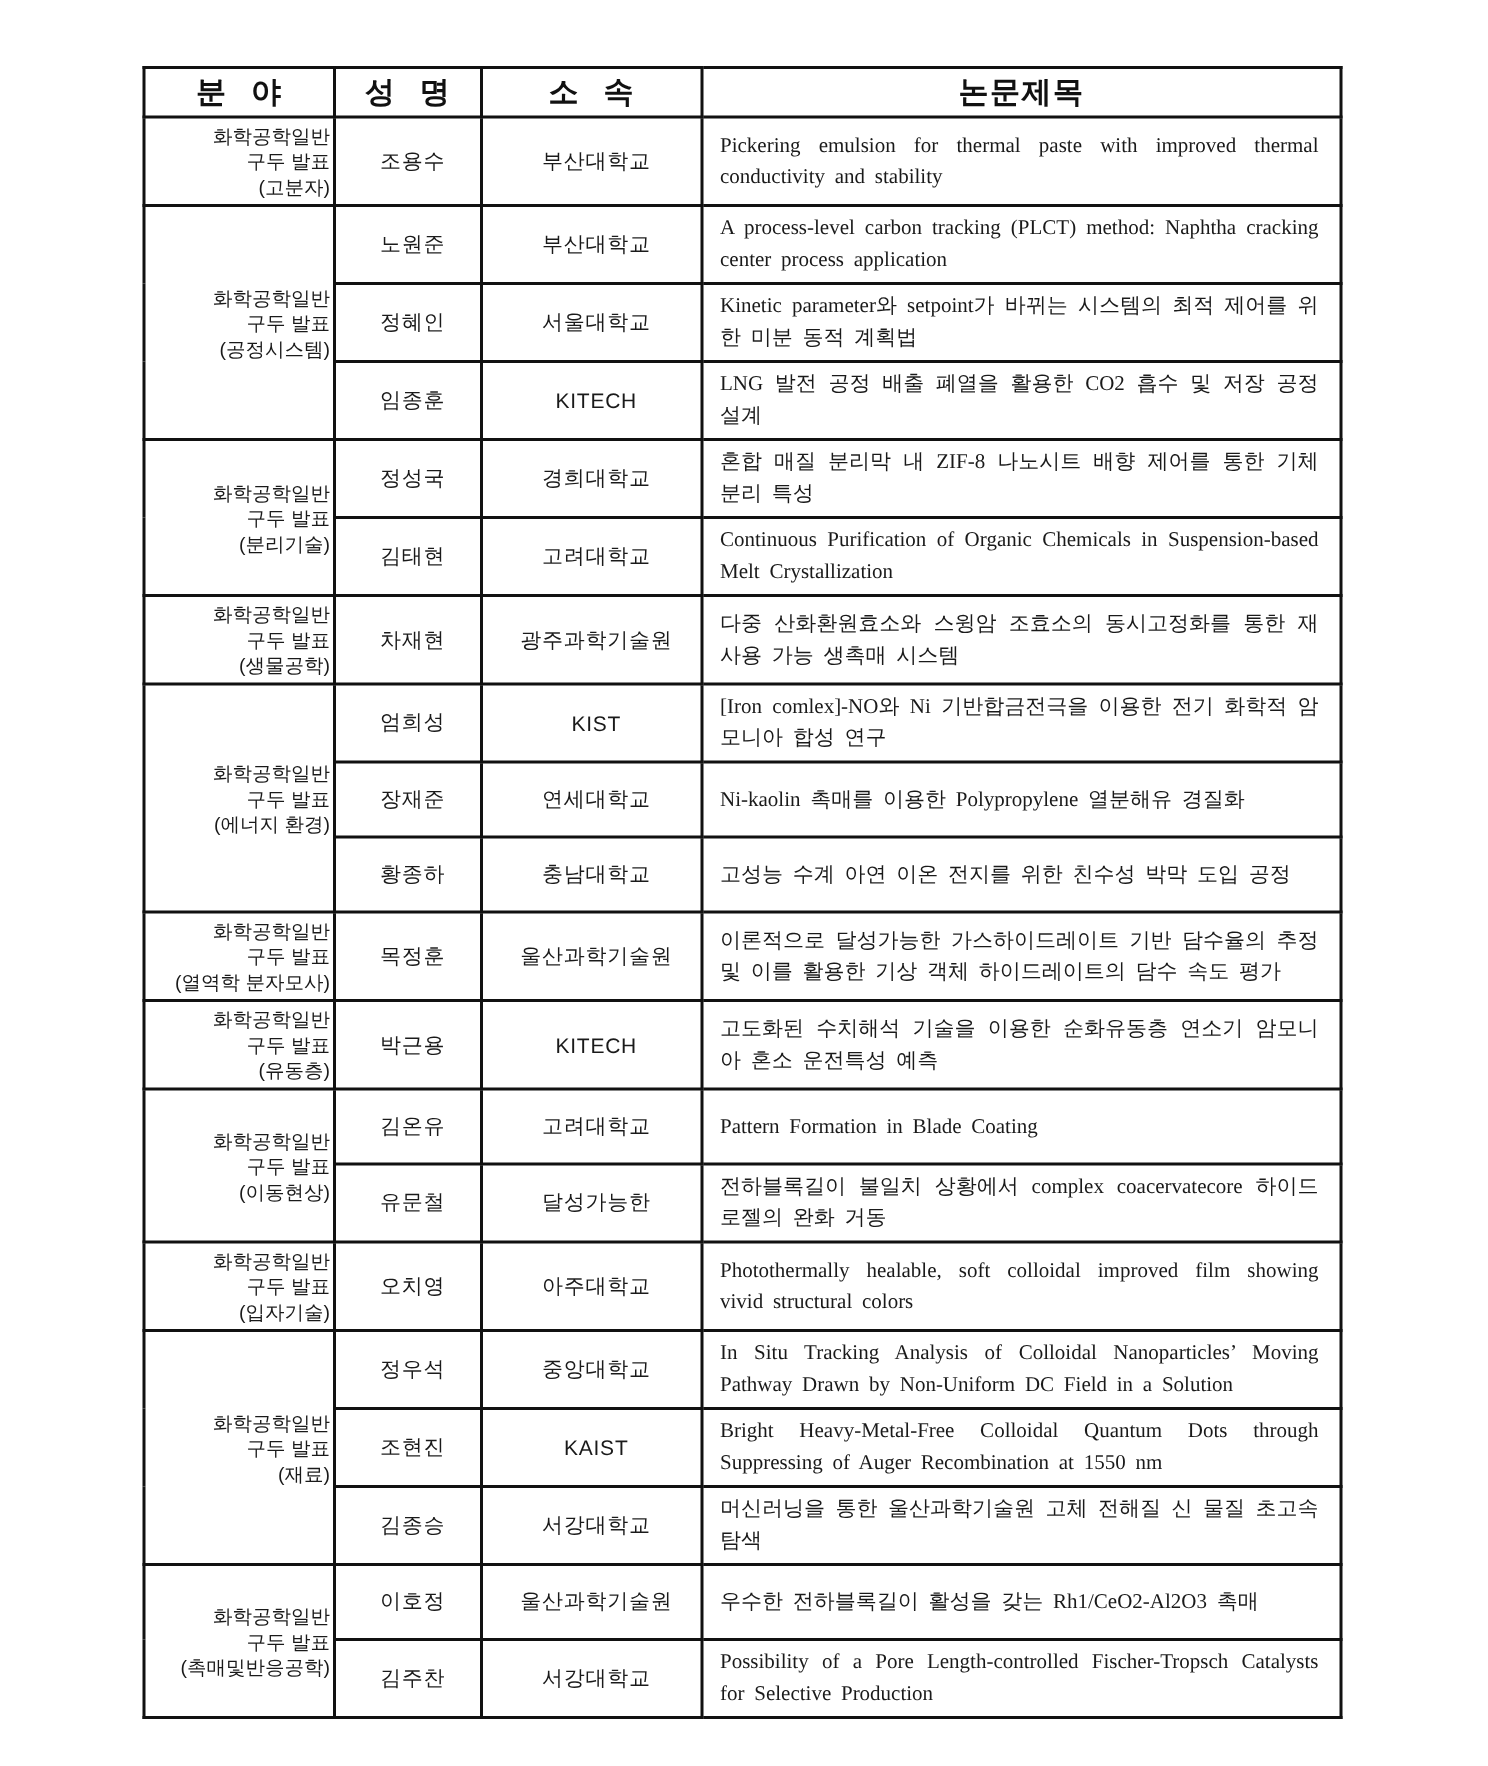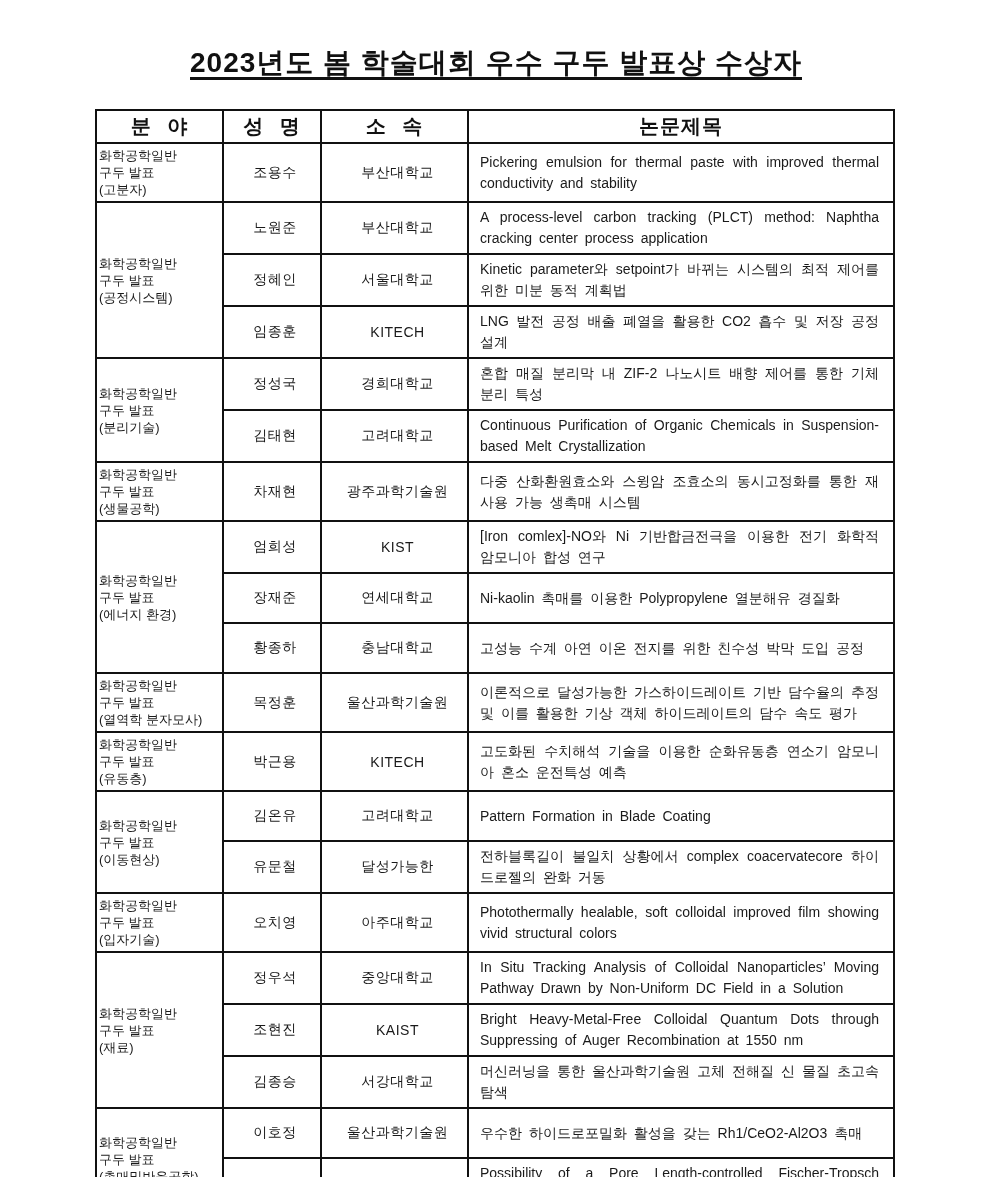--- a/index.html
+++ b/index.html
@@ -40,47 +40,47 @@
     font-size: 20px;
     font-weight: bold;
     text-align: center;
     word-spacing: 9px;
     letter-spacing: 1px;
     padding: 2px 0;
     color: #111;
   }
   td { height: 50px; }
   td.field-cell {
-    text-align: left;
+    text-align: right;
     font-size: 13px;
     line-height: 17px;
     white-space: pre-line;
     padding: 3px 2px;
     color: #1a1a1a;
   }
   td.name-cell, td.affiliation-cell {
     font-size: 14px;
     text-align: center;
     padding: 3px 6px 3px 12px;
     letter-spacing: 0.5px;
   }
   td.title-cell {
     font-size: 14px;
     text-align: justify;
     text-align-last: left;
     word-spacing: 3px;
     line-height: 21px;
     padding: 4px 14px 4px 11px;
+    font-family: Liberation Serif, serif;
   }
 </style>
 </head>
 <body>
 
 <div class="page">
-  <div class="doc-title">2023년도 봄 학술대회 우수 구두 발표상 수상자</div>
 
   <table class="awards">
     <colgroup>
       <col style="width:127px">
       <col style="width:98px">
       <col style="width:147px">
       <col style="width:426px">
     </colgroup>
     <thead>
       <tr>
@@ -116,21 +116,21 @@
           <td class="name-cell">임종훈</td>
           <td class="affiliation-cell">KITECH</td>
           <td class="title-cell">LNG 발전 공정 배출 폐열을 활용한 CO2 흡수 및 저장 공정 설계</td>
         </tr>
         <tr>
           <td class="field-cell" rowspan="2">화학공학일반
 구두 발표
 (분리기술)</td>
           <td class="name-cell">정성국</td>
           <td class="affiliation-cell">경희대학교</td>
-          <td class="title-cell">혼합 매질 분리막 내 ZIF-2 나노시트 배향 제어를 통한 기체 분리 특성</td>
+          <td class="title-cell">혼합 매질 분리막 내 ZIF-8 나노시트 배향 제어를 통한 기체 분리 특성</td>
         </tr>
         <tr>
           <td class="name-cell">김태현</td>
           <td class="affiliation-cell">고려대학교</td>
           <td class="title-cell">Continuous Purification of Organic Chemicals in Suspension-based Melt Crystallization</td>
         </tr>
         <tr>
           <td class="field-cell" rowspan="1">화학공학일반
 구두 발표
 (생물공학)</td>
@@ -210,21 +210,21 @@
           <td class="name-cell">김종승</td>
           <td class="affiliation-cell">서강대학교</td>
           <td class="title-cell">머신러닝을 통한 울산과학기술원 고체 전해질 신 물질 초고속 탐색</td>
         </tr>
         <tr>
           <td class="field-cell" rowspan="2">화학공학일반
 구두 발표
 (촉매및반응공학)</td>
           <td class="name-cell">이호정</td>
           <td class="affiliation-cell">울산과학기술원</td>
-          <td class="title-cell">우수한 하이드로포밀화 활성을 갖는 Rh1/CeO2-Al2O3 촉매</td>
+          <td class="title-cell">우수한 전하블록길이 활성을 갖는 Rh1/CeO2-Al2O3 촉매</td>
         </tr>
         <tr>
           <td class="name-cell">김주찬</td>
           <td class="affiliation-cell">서강대학교</td>
           <td class="title-cell">Possibility of a Pore Length-controlled Fischer-Tropsch Catalysts for Selective Production</td>
         </tr>
       </tbody>
   </table>
 </div>
 

